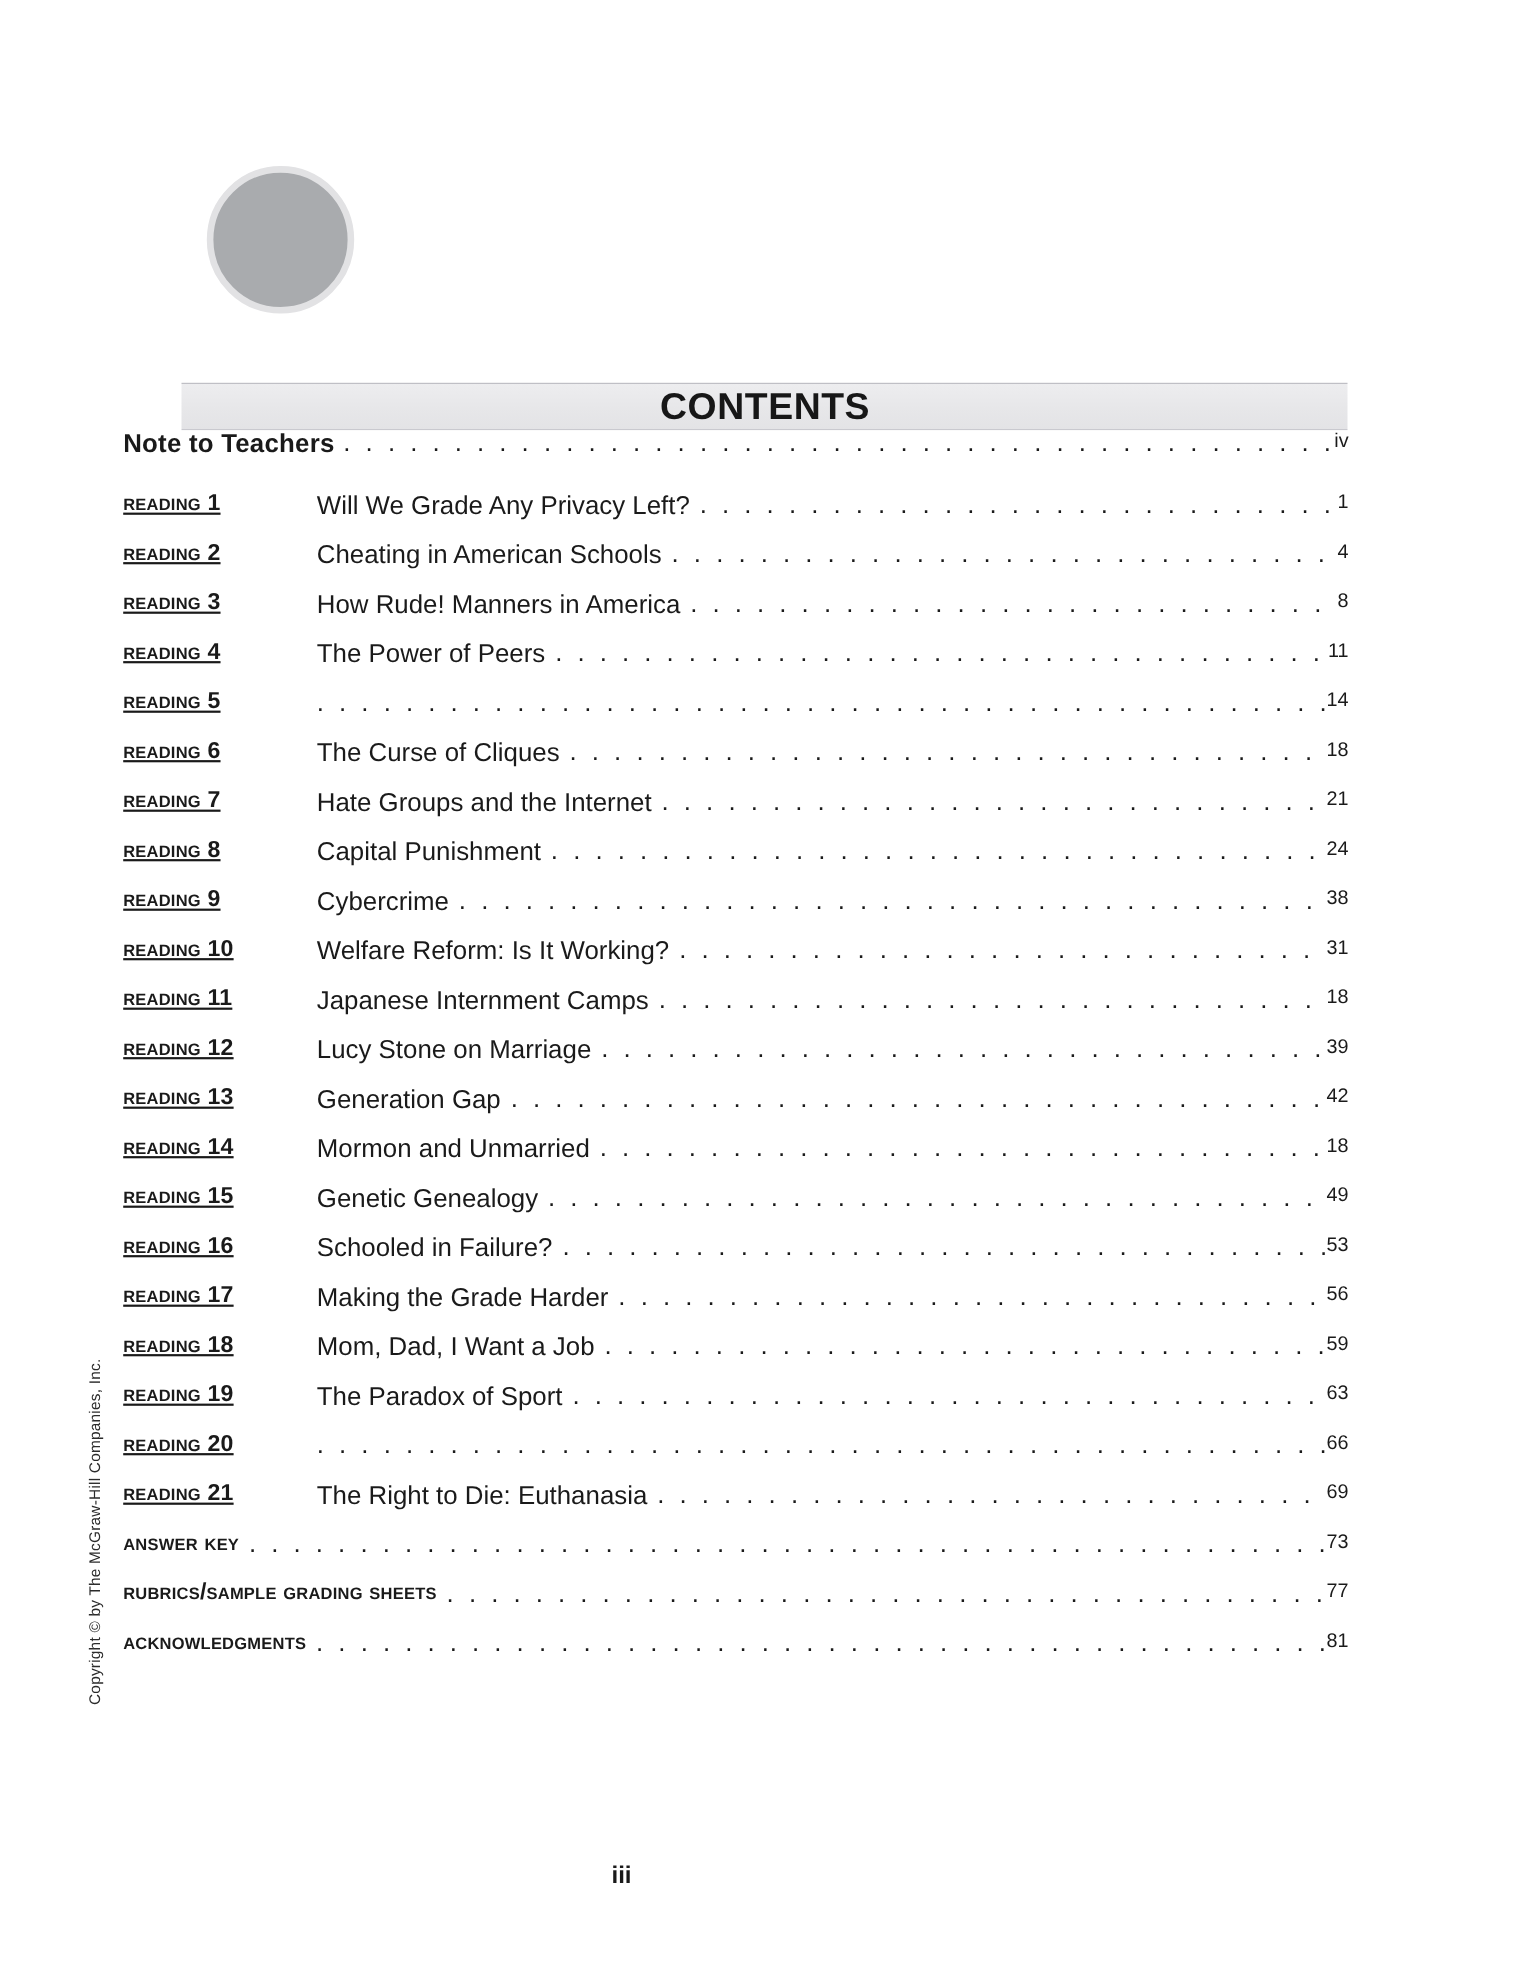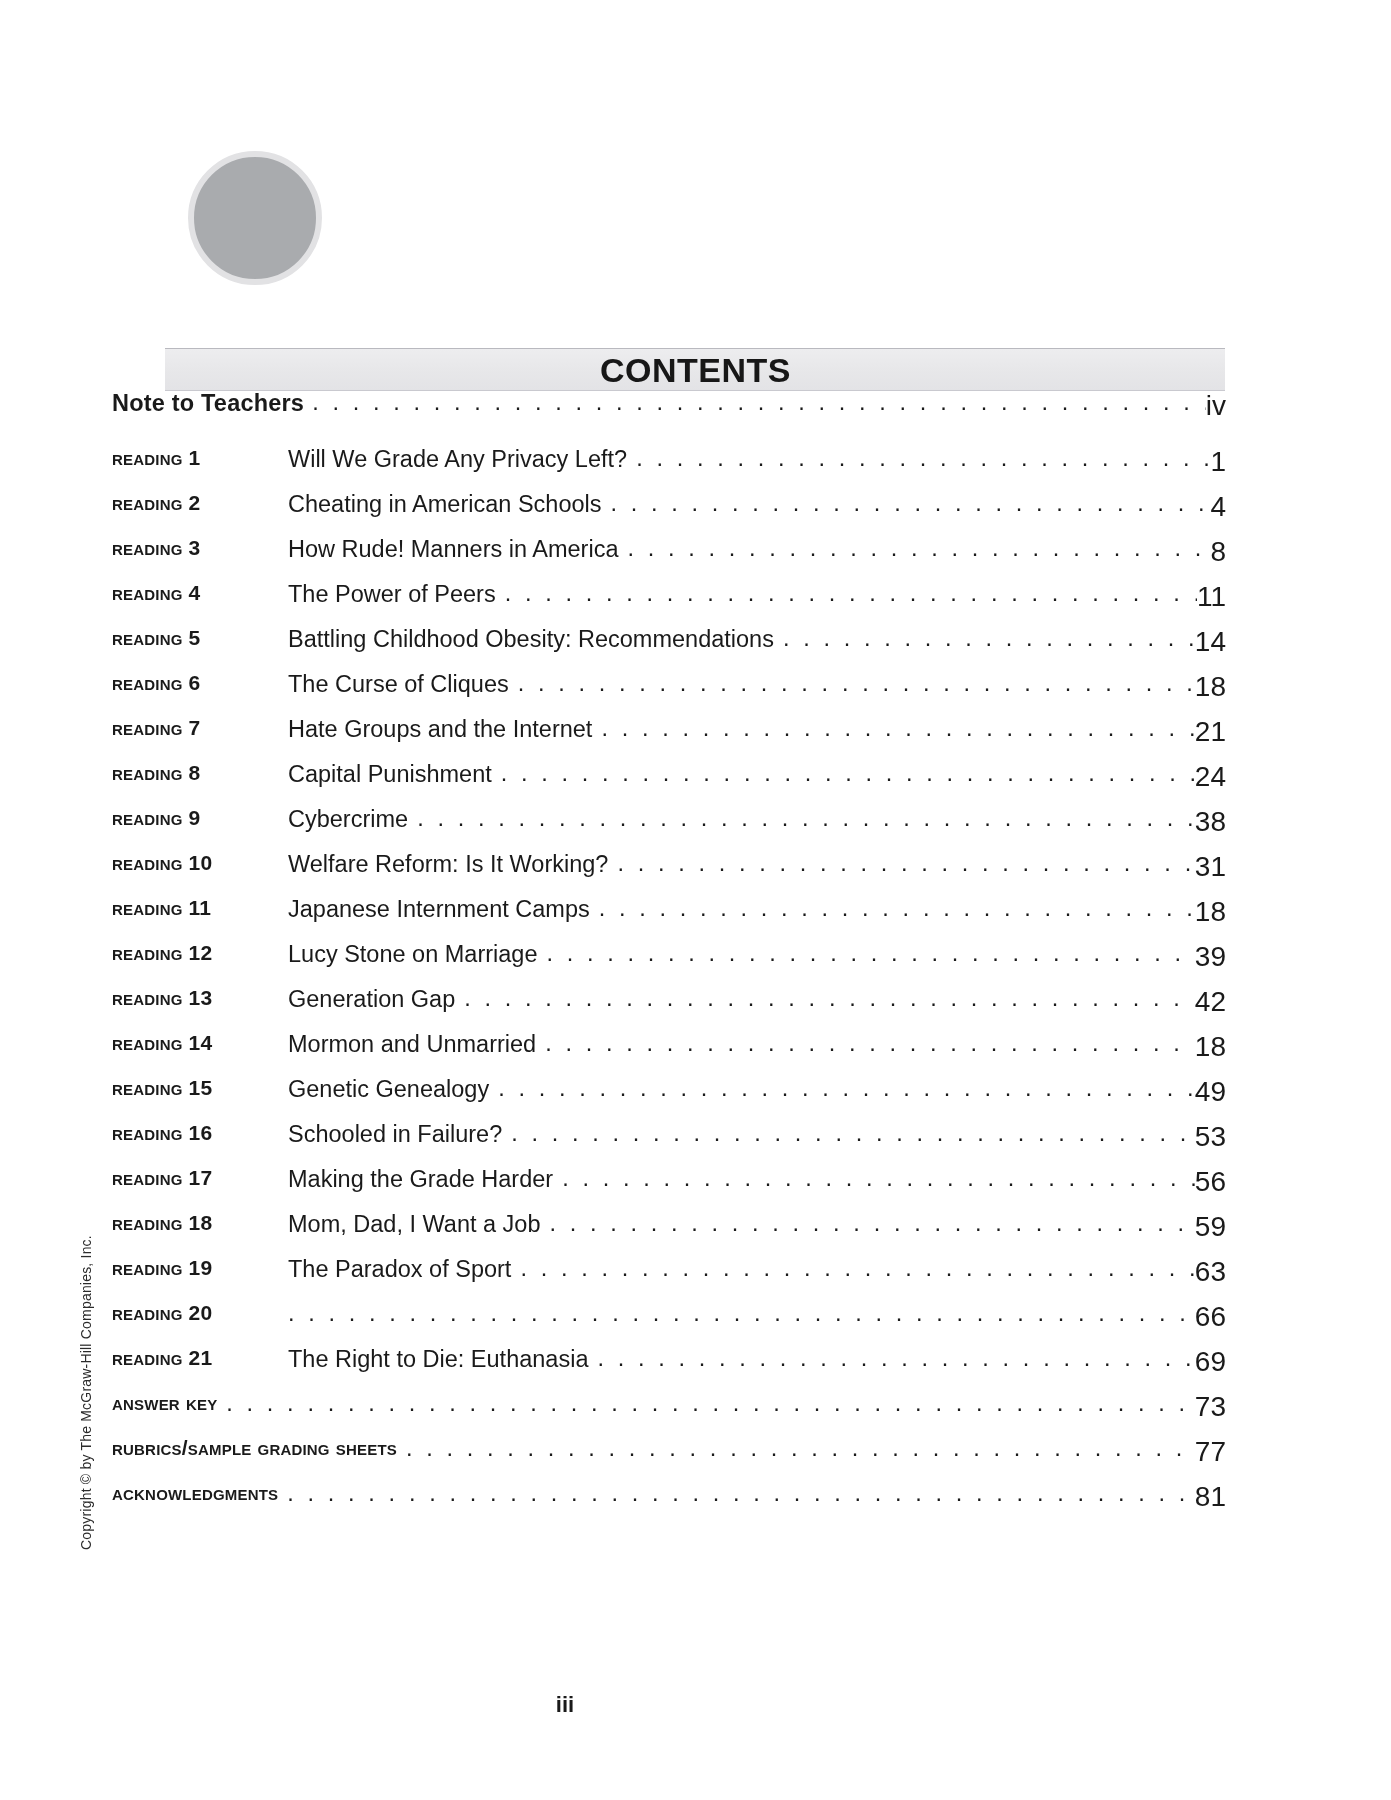--- a/index.html
+++ b/index.html
@@ -91,41 +91,42 @@
     text-transform: lowercase;
     letter-spacing: 0.2px;
   }
   .toc-label.plain {
     font-variant: normal;
     text-transform: none;
     font-size: 23.5px;
   }
   .toc-label.wide {
     width: 176px;
+    text-decoration: underline;
   }
   .toc-title {
     flex: 0 0 auto;
     white-space: nowrap;
     font-size: 23.5px;
     font-weight: normal;
     padding-right: 9px;
   }
   .toc-dots {
     flex: 1 1 auto;
     overflow: hidden;
     white-space: nowrap;
     font-size: 23.5px;
     letter-spacing: 3.6px;
     color: #1a1a1a;
     transform: translateY(-1px);
   }
   .toc-page {
     flex: 0 0 auto;
     white-space: nowrap;
-    font-size: 28px;
+    font-size: 18px;
     text-align: right;
     padding-left: 0px;
   }
 
   
   .copyright {
     position: absolute;
     left: 60px;
     top: 1150px;
     width: 400px;
@@ -195,21 +196,20 @@
           <span class="toc-page">8</span>
         </div>
         <div class="toc-row">
           <span class="toc-label wide">Reading 4</span>
           <span class="toc-title">The Power of Peers</span>
           <span class="toc-dots" style="text-align: right;">. . . . . . . . . . . . . . . . . . . . . . . . . . . . . . . . . . . . . . . . . . . . . . . . . . . . . . . . . . . . . . . . . . . . . . . . . . . . . . . . . . . .</span>
           <span class="toc-page">11</span>
         </div>
         <div class="toc-row">
           <span class="toc-label wide">Reading 5</span>
-          <span class="toc-title">Battling Childhood Obesity: Recommendations</span>
           <span class="toc-dots" style="text-align: right;">. . . . . . . . . . . . . . . . . . . . . . . . . . . . . . . . . . . . . . . . . . . . . . . . . . . . . . . . . . . . . . . . . . . . . . . . . . . . . . . . . . . .</span>
           <span class="toc-page">14</span>
         </div>
         <div class="toc-row">
           <span class="toc-label wide">Reading 6</span>
           <span class="toc-title">The Curse of Cliques</span>
           <span class="toc-dots" style="text-align: right;">. . . . . . . . . . . . . . . . . . . . . . . . . . . . . . . . . . . . . . . . . . . . . . . . . . . . . . . . . . . . . . . . . . . . . . . . . . . . . . . . . . . .</span>
           <span class="toc-page">18</span>
         </div>
         <div class="toc-row">

